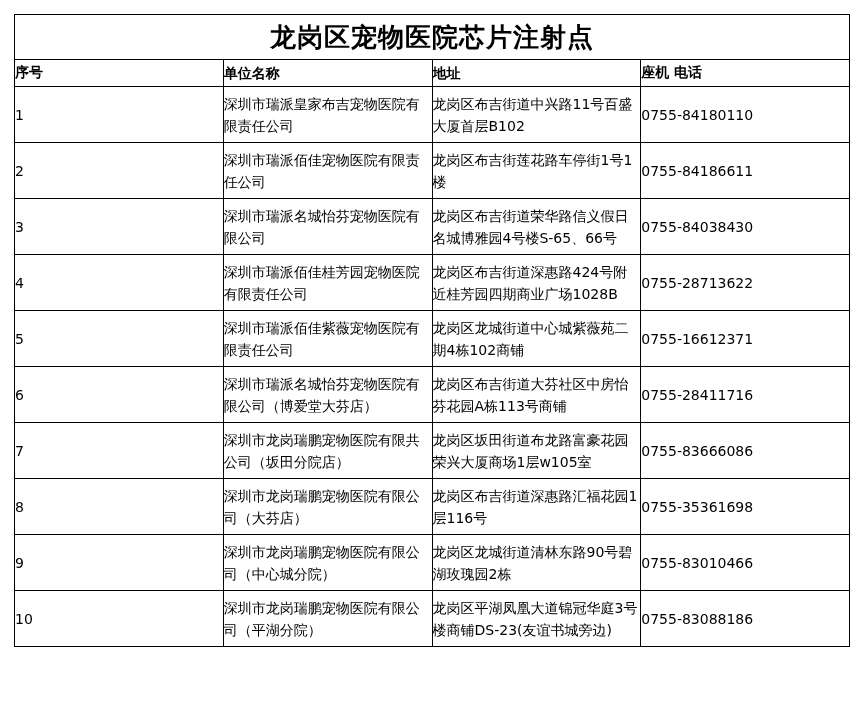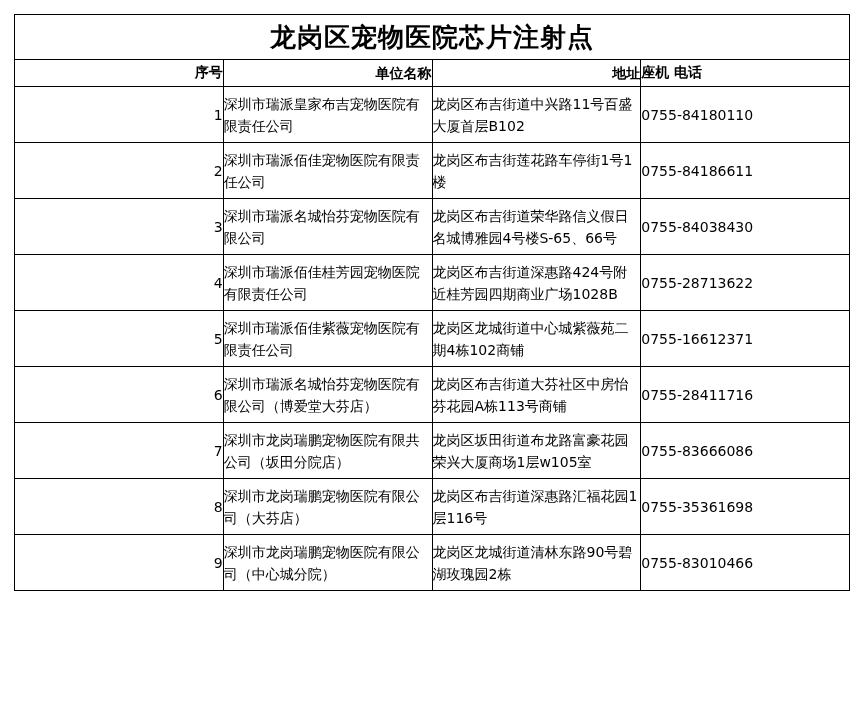--- a/index.html
+++ b/index.html
@@ -33,28 +33,28 @@
   .title-cell {
     text-align: center;
     font-size: 26px;
     font-weight: bold;
     letter-spacing: 1px;
     height: 44px;
     line-height: 44px;
     padding: 6px 0 8px 0;
   }
   .hdr-cell {
-    text-align: right;
+    text-align: left;
     font-size: 15px;
     font-weight: bold;
     height: 26px;
     padding: 3px 0;
   }
   .c-index {
-    text-align: right;
+    text-align: left;
     font-size: 14px;
     width: 54px;
   }
   .c-name {
     font-size: 14px;
     padding: 4px 6px 4px 8px;
     line-height: 22px;
     width: 317px;
   }
   .c-addr {
@@ -133,15 +133,21 @@
         <td class="c-name">深圳市龙岗瑞鹏宠物医院有限公司（大芬店）</td>
         <td class="c-addr">龙岗区布吉街道深惠路汇福花园1层116号</td>
         <td class="c-phone">0755-35361698</td>
       </tr>
       <tr class="data-row">
         <td class="c-index">9</td>
         <td class="c-name">深圳市龙岗瑞鹏宠物医院有限公司（中心城分院）</td>
         <td class="c-addr">龙岗区龙城街道清林东路90号碧湖玫瑰园2栋</td>
         <td class="c-phone">0755-83010466</td>
       </tr>
+      <tr class="data-row">
+        <td class="c-index">10</td>
+        <td class="c-name">深圳市龙岗瑞鹏宠物医院有限公司（平湖分院）</td>
+        <td class="c-addr">龙岗区平湖凤凰大道锦冠华庭3号楼商铺DS-23(友谊书城旁边)</td>
+        <td class="c-phone">0755-83088186</td>
+      </tr>
     </tbody>
   </table>
 </div>
 
 </body></html>

